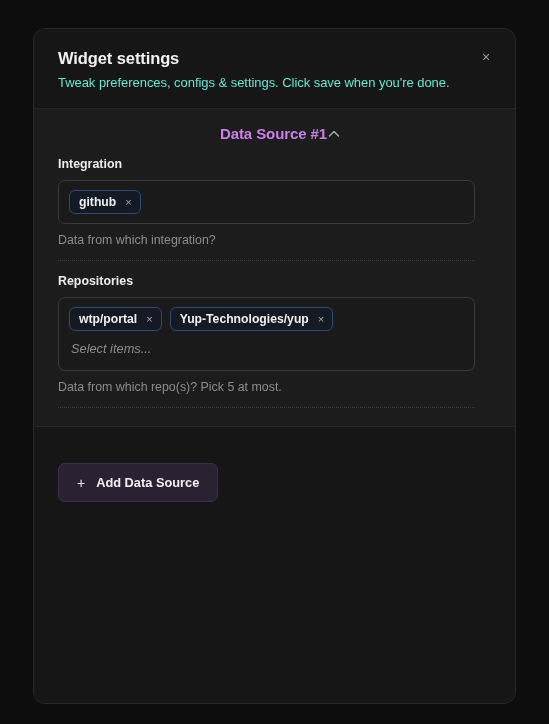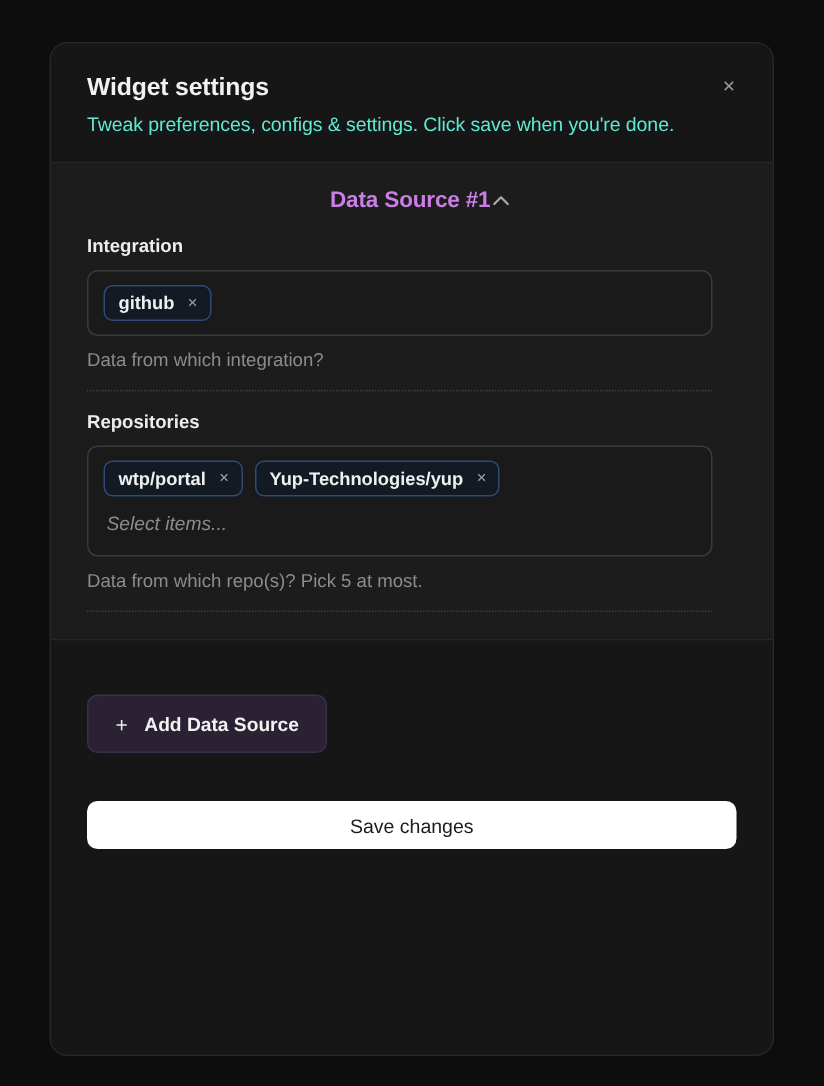--- a/index.html
+++ b/index.html
@@ -302,17 +302,16 @@
 
 
       </div>
     </div>
 
     <div class="footer">
       <button class="add-btn">
         <span class="plus">+</span>
         <span>Add Data Source</span>
       </button>
-      <button class="save-btn">Save changes</button>
     </div>
 
   </div>
 </div>
 
 </body></html>

